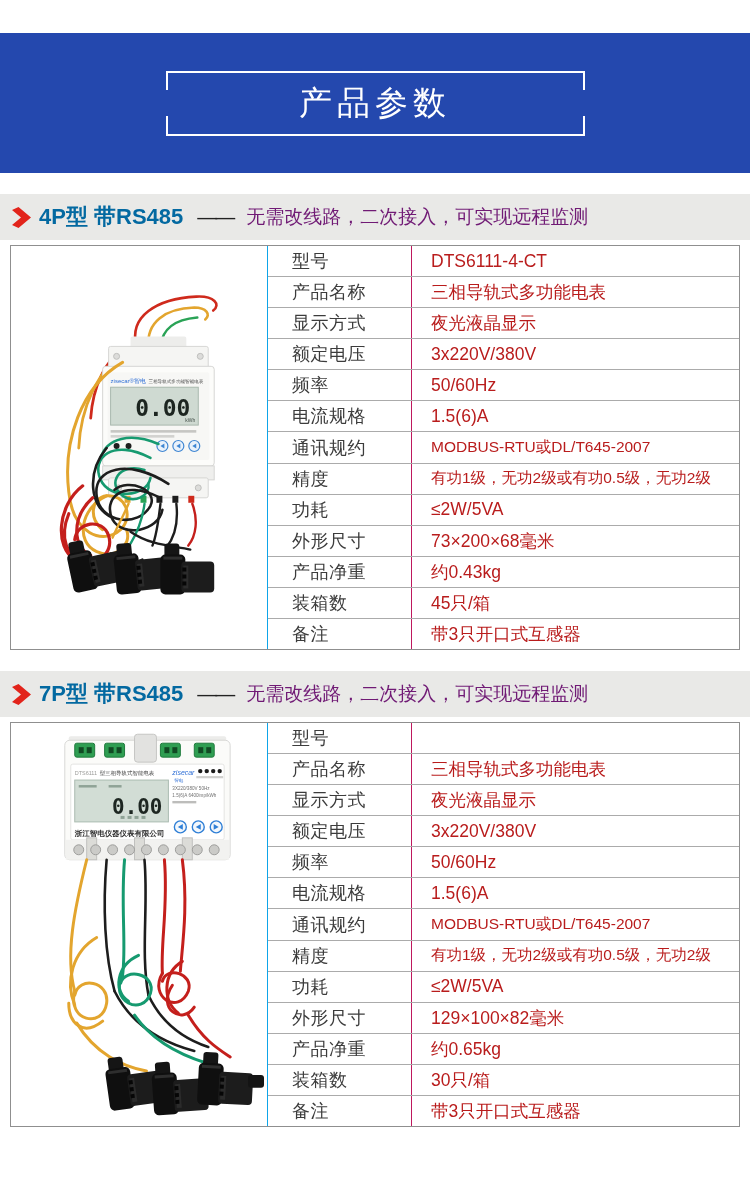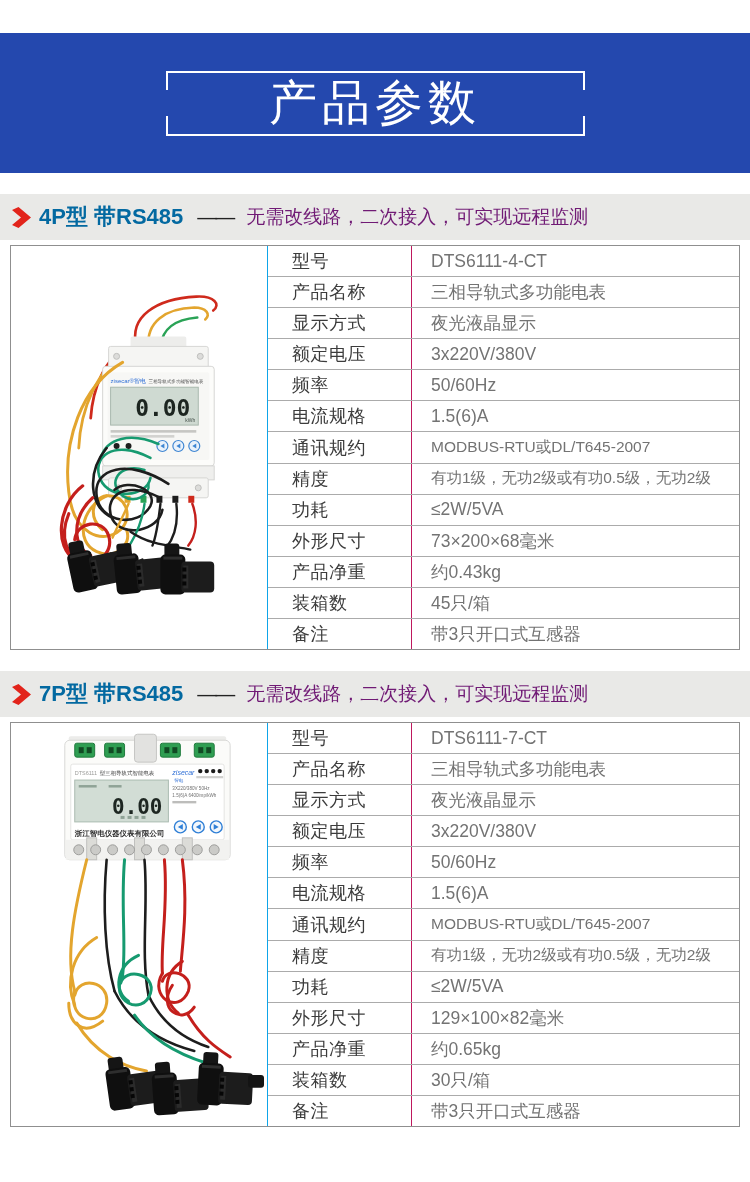--- a/index.html
+++ b/index.html
@@ -5,38 +5,38 @@
   html,body{margin:0;padding:0;background:#ffffff;}
   body{width:750px;font-family:"Liberation Sans","DejaVu Sans",sans-serif;}
   .page{width:750px;height:1182px;background:#ffffff;overflow:hidden;position:relative;}
 
   
   .hero{margin-top:33px;height:140px;background:#2448ae;display:flex;align-items:center;justify-content:center;}
   .hero-box{position:relative;width:415px;height:61px;border:2px solid #ffffff;display:flex;align-items:center;justify-content:center;}
   .hero-notch{position:absolute;width:6px;height:26px;background:#2448ae;top:50%;transform:translateY(-50%);}
   .hero-notch.left{left:-4px;}
   .hero-notch.right{right:-4px;}
-  .hero-title{color:#ffffff;font-size:48px;letter-spacing:5px;font-weight:400;white-space:nowrap;}
+  .hero-title{color:#ffffff;font-size:33px;letter-spacing:5px;font-weight:400;white-space:nowrap;}
 
   
   .sec-head{margin-top:21px;height:46px;background:#e9e9e7;display:flex;align-items:center;padding:0 12px;box-sizing:border-box;}
   .chev{flex:0 0 auto;width:19px;height:21px;margin-right:8px;display:block;}
   .sec-title{font-size:22px;font-weight:bold;color:#0369a1;white-space:nowrap;}
   .sec-dash{font-size:20px;color:#222222;margin:0 13px 0 14px;letter-spacing:-2px;white-space:nowrap;}
   .sec-sub{font-size:19px;color:#701a75;white-space:nowrap;}
 
   
   .spec-wrap{width:728px;margin:5px auto 0;border:1px solid #8f8f8f;height:403px;display:flex;background:#ffffff;}
   .img-cell{width:257px;flex:0 0 257px;border-right:1px solid #0ea5e9;box-sizing:border-box;}
   .img-cell svg{display:block;width:100%;height:100%;}
   .spec-col{flex:1;display:flex;flex-direction:column;}
   .spec-row{flex:1;display:flex;border-top:1px solid #ababab;min-height:0;}
   .spec-row:first-child{border-top:none;}
   .spec-label{width:119px;flex:0 0 119px;border-right:1px solid #be185d;display:flex;align-items:center;padding-left:24px;box-sizing:content-box;font-size:18px;color:#3c3c3c;letter-spacing:.5px;}
-  .spec-value{flex:1;display:flex;align-items:center;padding-left:19px;font-size:17.5px;color:#737373;white-space:nowrap;overflow:hidden;}
+  .spec-value{flex:1;display:flex;align-items:center;padding-left:19px;font-size:17.5px;color:#b91c1c;white-space:nowrap;overflow:hidden;}
   .spec-value.small{font-size:15.5px;}
 
   .lcd-num{font-family:"DejaVu Sans Mono","Liberation Mono",monospace;font-weight:bold;}
 </style>
 </head>
 <body>
 
 <div class="page">
 
   <div class="hero">
@@ -315,21 +315,20 @@
           <use href="#clampB" transform="translate(96,332) rotate(-8 27 26)"></use>
           <use href="#clampB" transform="translate(142,338) rotate(-4 27 26)"></use>
           <use href="#clampB" transform="translate(188,330) rotate(3 27 26)"></use>
           <rect x="238" y="352" width="16" height="13" rx="3" fill="#141414"></rect>
         </g>
       </svg>
     </div>
     <div class="spec-col">
         <div class="spec-row">
           <div class="spec-label">型号</div>
-          <div class="spec-value">DTS6111-7-CT</div>
         </div>
         <div class="spec-row">
           <div class="spec-label">产品名称</div>
           <div class="spec-value">三相导轨式多功能电表</div>
         </div>
         <div class="spec-row">
           <div class="spec-label">显示方式</div>
           <div class="spec-value">夜光液晶显示</div>
         </div>
         <div class="spec-row">

